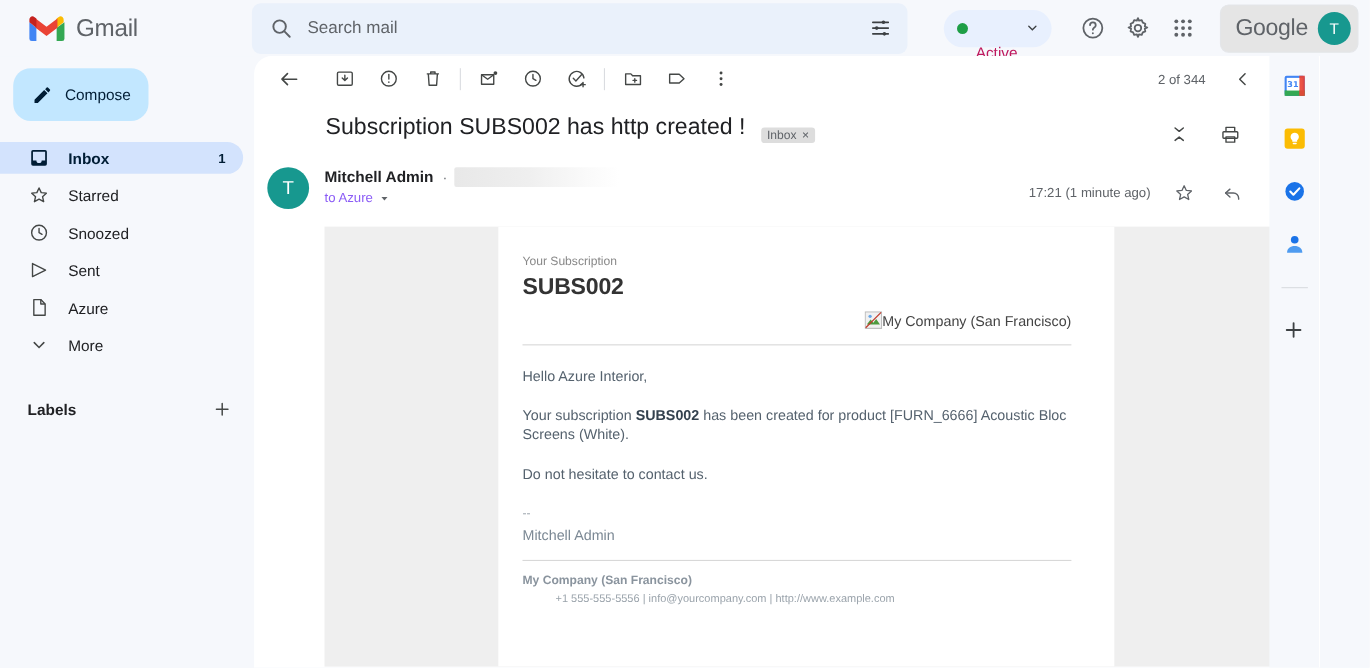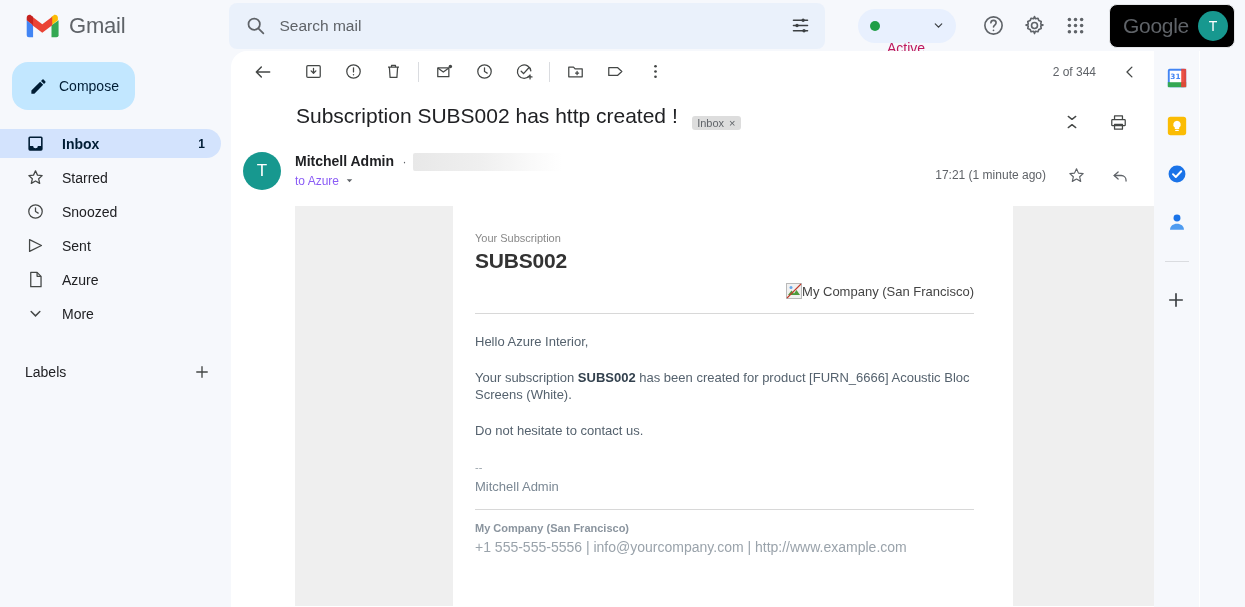--- a/index.html
+++ b/index.html
@@ -37,21 +37,21 @@
     display: flex; align-items: center; gap: 7px; padding: 0 11px 0 12px;
   }
   .dot-green { width: 10px; height: 10px; border-radius: 50%; background: #1e9e46; }
   .active-pill .lbl { font-size: 14px; color: #be185d; margin-top: 44px; }
 
   .topicons { display: flex; align-items: center; gap: 17px; margin-left: 25px; }
   .ticon { width: 24px; height: 24px; display: flex; align-items: center; justify-content: center; }
 
   .acct-box {
     margin-left: 22px; margin-right: 10px;
-    height: 44px; background: #000000; border: 1px solid #e4e6e9; border-radius: 8px;
+    height: 44px; background: #e5e5e5; border: 1px solid #e4e6e9; border-radius: 8px;
     display: flex; align-items: center; gap: 9px; padding: 0 6px 0 13px;
   }
   .goog-word { font-size: 21px; color: #5f6368; letter-spacing: -0.3px; }
   .avatar-sm {
     width: 30px; height: 30px; border-radius: 50%; background: #17988f;
     color: #fff; font-size: 14px; display: flex; align-items: center; justify-content: center;
   }
 
   
   .leftrail { position: absolute; top: 51px; left: 0; width: 231px; height: 556px; background: #f6f8fc; }
@@ -70,21 +70,21 @@
   }
   .navitem + .navitem { margin-top: 0; }
   .navitem.sel { background: #d3e3fd; width: 221px; }
   .navitem .lbl { font-size: 14px; color: #202124; flex: 1; }
   .navitem.sel .lbl { font-weight: bold; color: #001d35; }
   .navitem .cnt { font-size: 12px; font-weight: bold; color: #001d35; }
   .nav-ico { width: 20px; height: 20px; display: flex; align-items: center; justify-content: center; flex: none; }
 
   .labels-hdr {
     margin-top: 29px; height: 29px; display: flex; align-items: center;
-    padding-left: 25px; padding-right: 20px;
+    padding-left: 25px; padding-right: 20px; font-weight: bold;
   }
   .labels-hdr .lbl { font-size: 14px; color: #202124; flex: 1; }
 
   
   .mainpane {
     position: absolute; top: 51px; left: 231px; width: 969px; height: 556px;
     background: #ffffff; border-radius: 16px 0 0 0; overflow: hidden;
   }
   .toolbar { height: 41px; display: flex; align-items: center; padding: 0 8px 0 12px; }
   .tb-btn {
@@ -140,21 +140,21 @@
   .co-name { font-size: 13px; color: #444; }
   .hr { height: 1px; background: #d8d8d8; margin-top: 14px; }
 
   .mailtext { font-size: 13px; color: #55626e; line-height: 17px; }
   .mailtext p { margin-top: 19px; }
   .mailtext b { color: #33414e; }
   .sig-dashes { font-size: 11px; color: #9aa3ab; margin-top: 22px; }
   .sig-name { font-size: 13px; color: #7b8894; margin-top: 6px; }
   .hr2 { height: 1px; background: #d8d8d8; margin-top: 15px; }
   .foot-co { font-size: 11px; font-weight: bold; color: #8a949e; margin-top: 12px; }
-  .foot-line { font-size: 14px; color: #9aa3ab; margin-top: 5px; }
+  .foot-line { font-size: 10px; color: #9aa3ab; margin-top: 5px; margin-left: 30px; }
 
   
   .vscroll { position: absolute; right: 0; top: 41px; width: 12px; height: 515px; }
   .vthumb {
     position: absolute; top: 0; left: 1px; width: 9px; height: 208px;
     background: #c4c4c4; border-radius: 0;
   }
 
   
   .rightrail {

